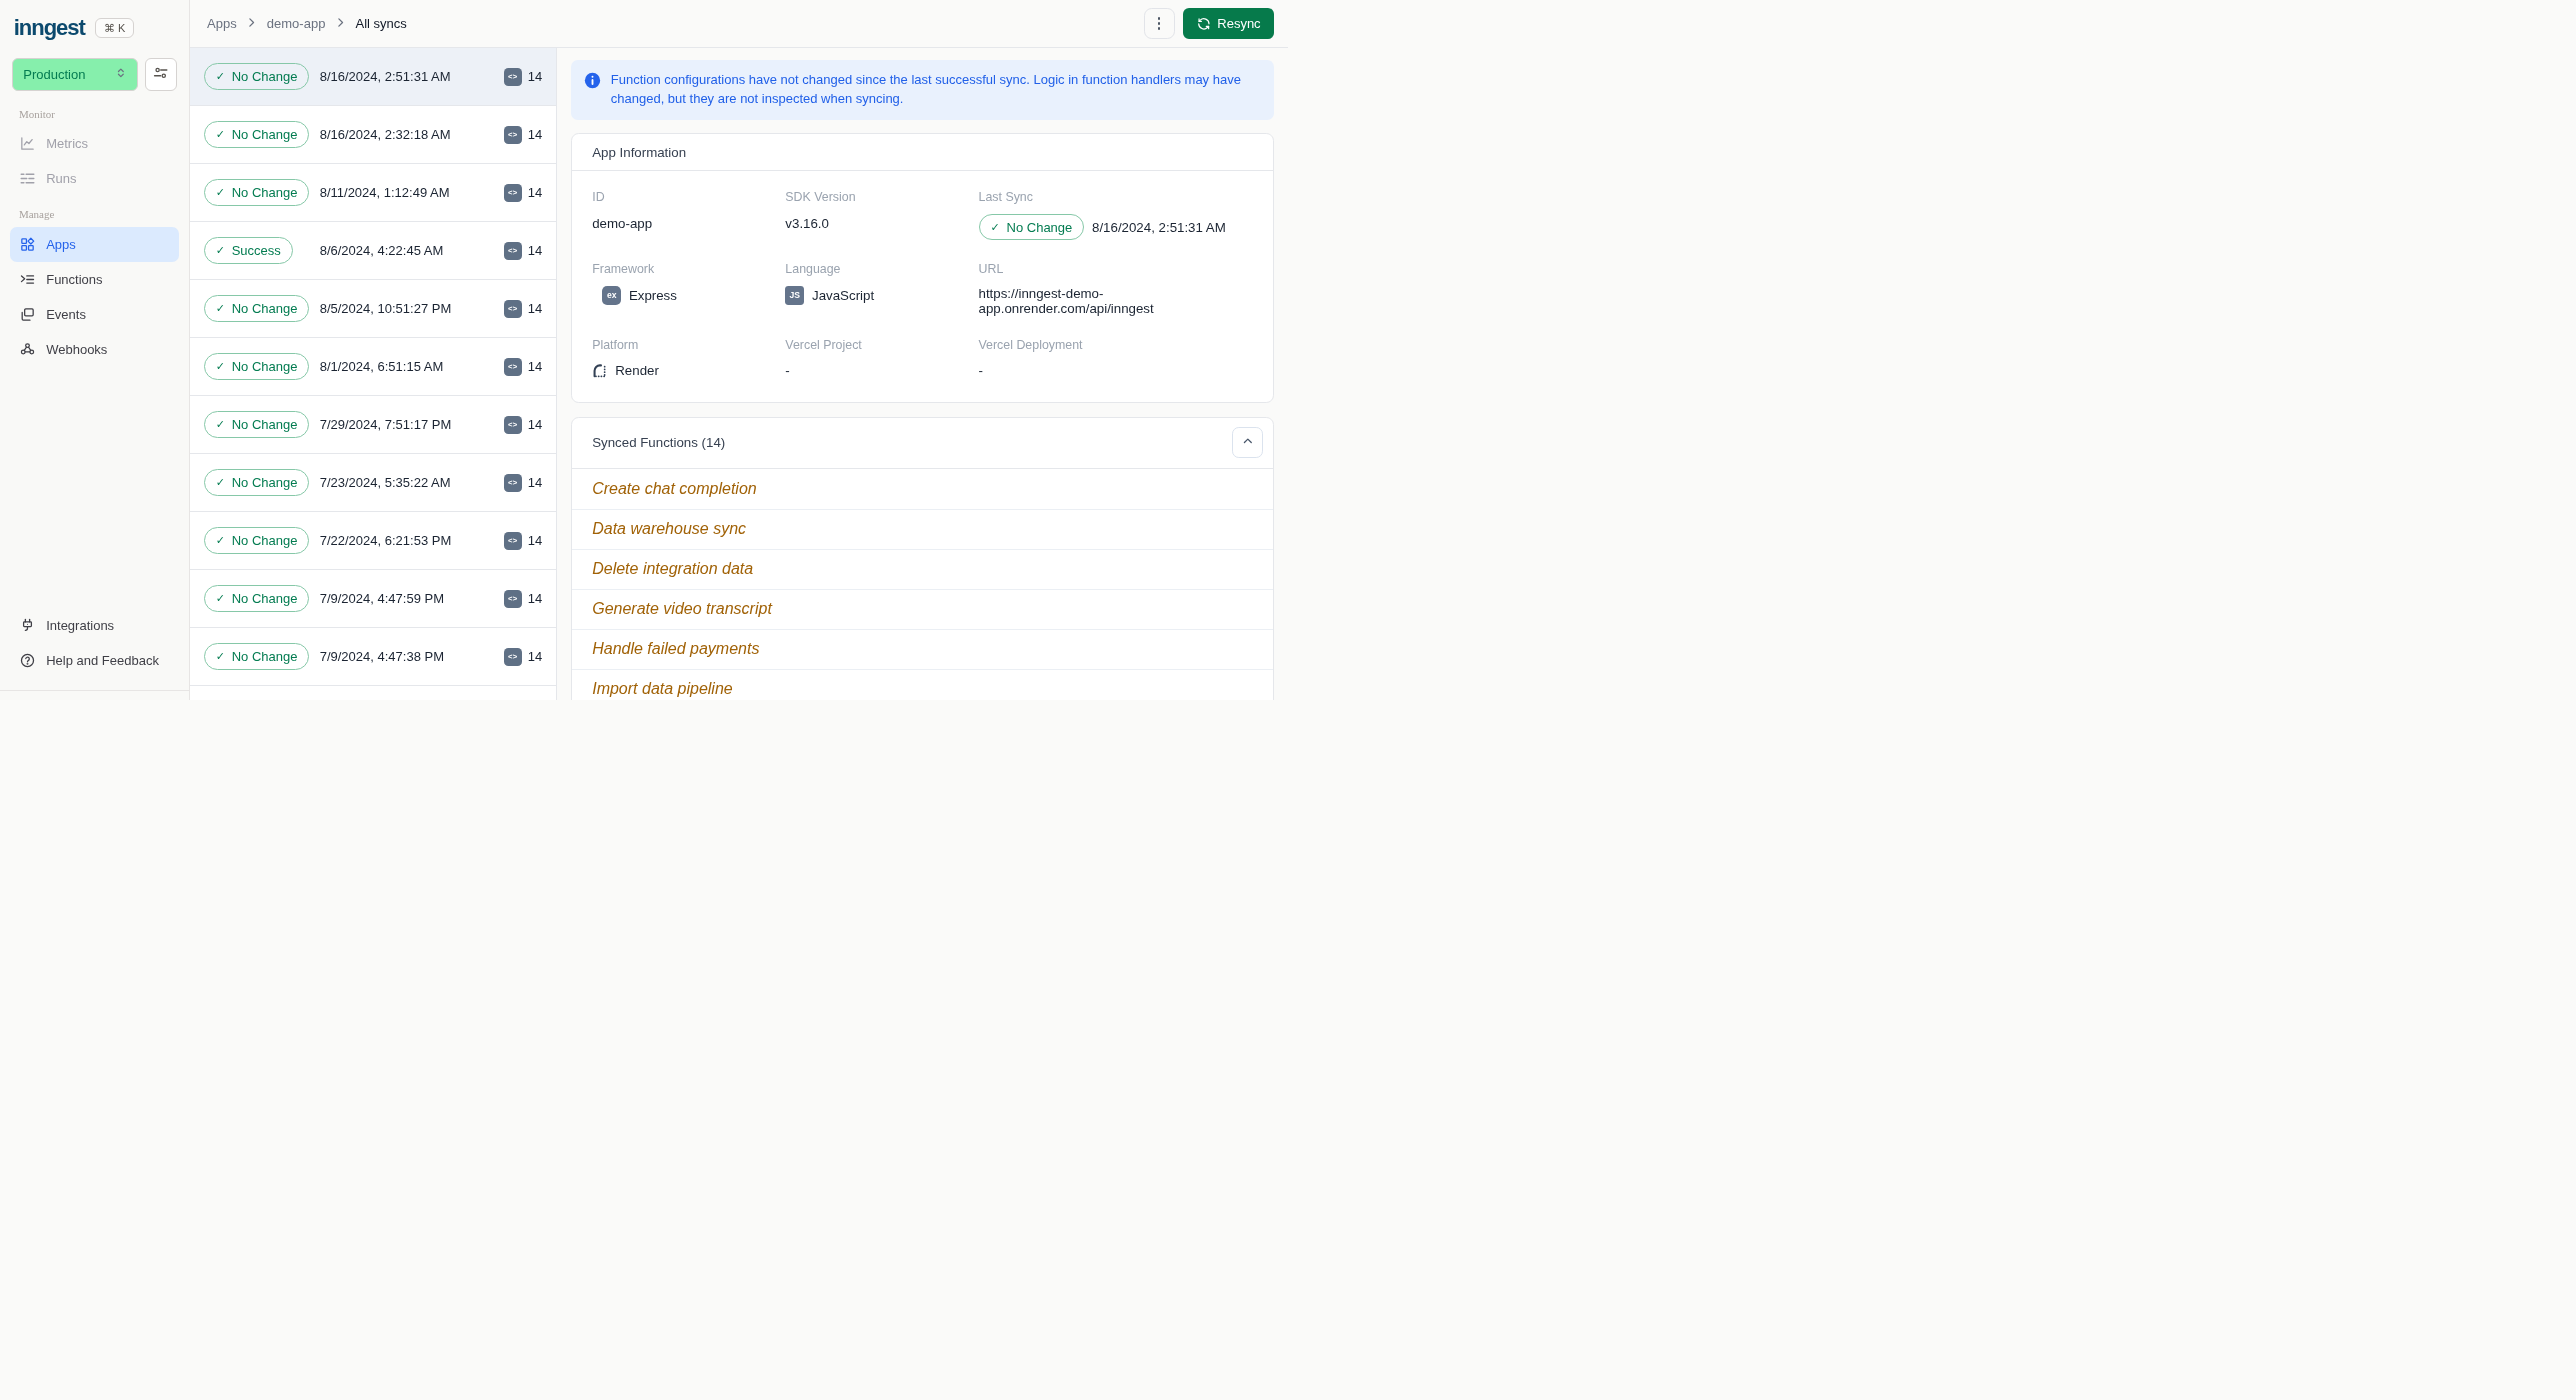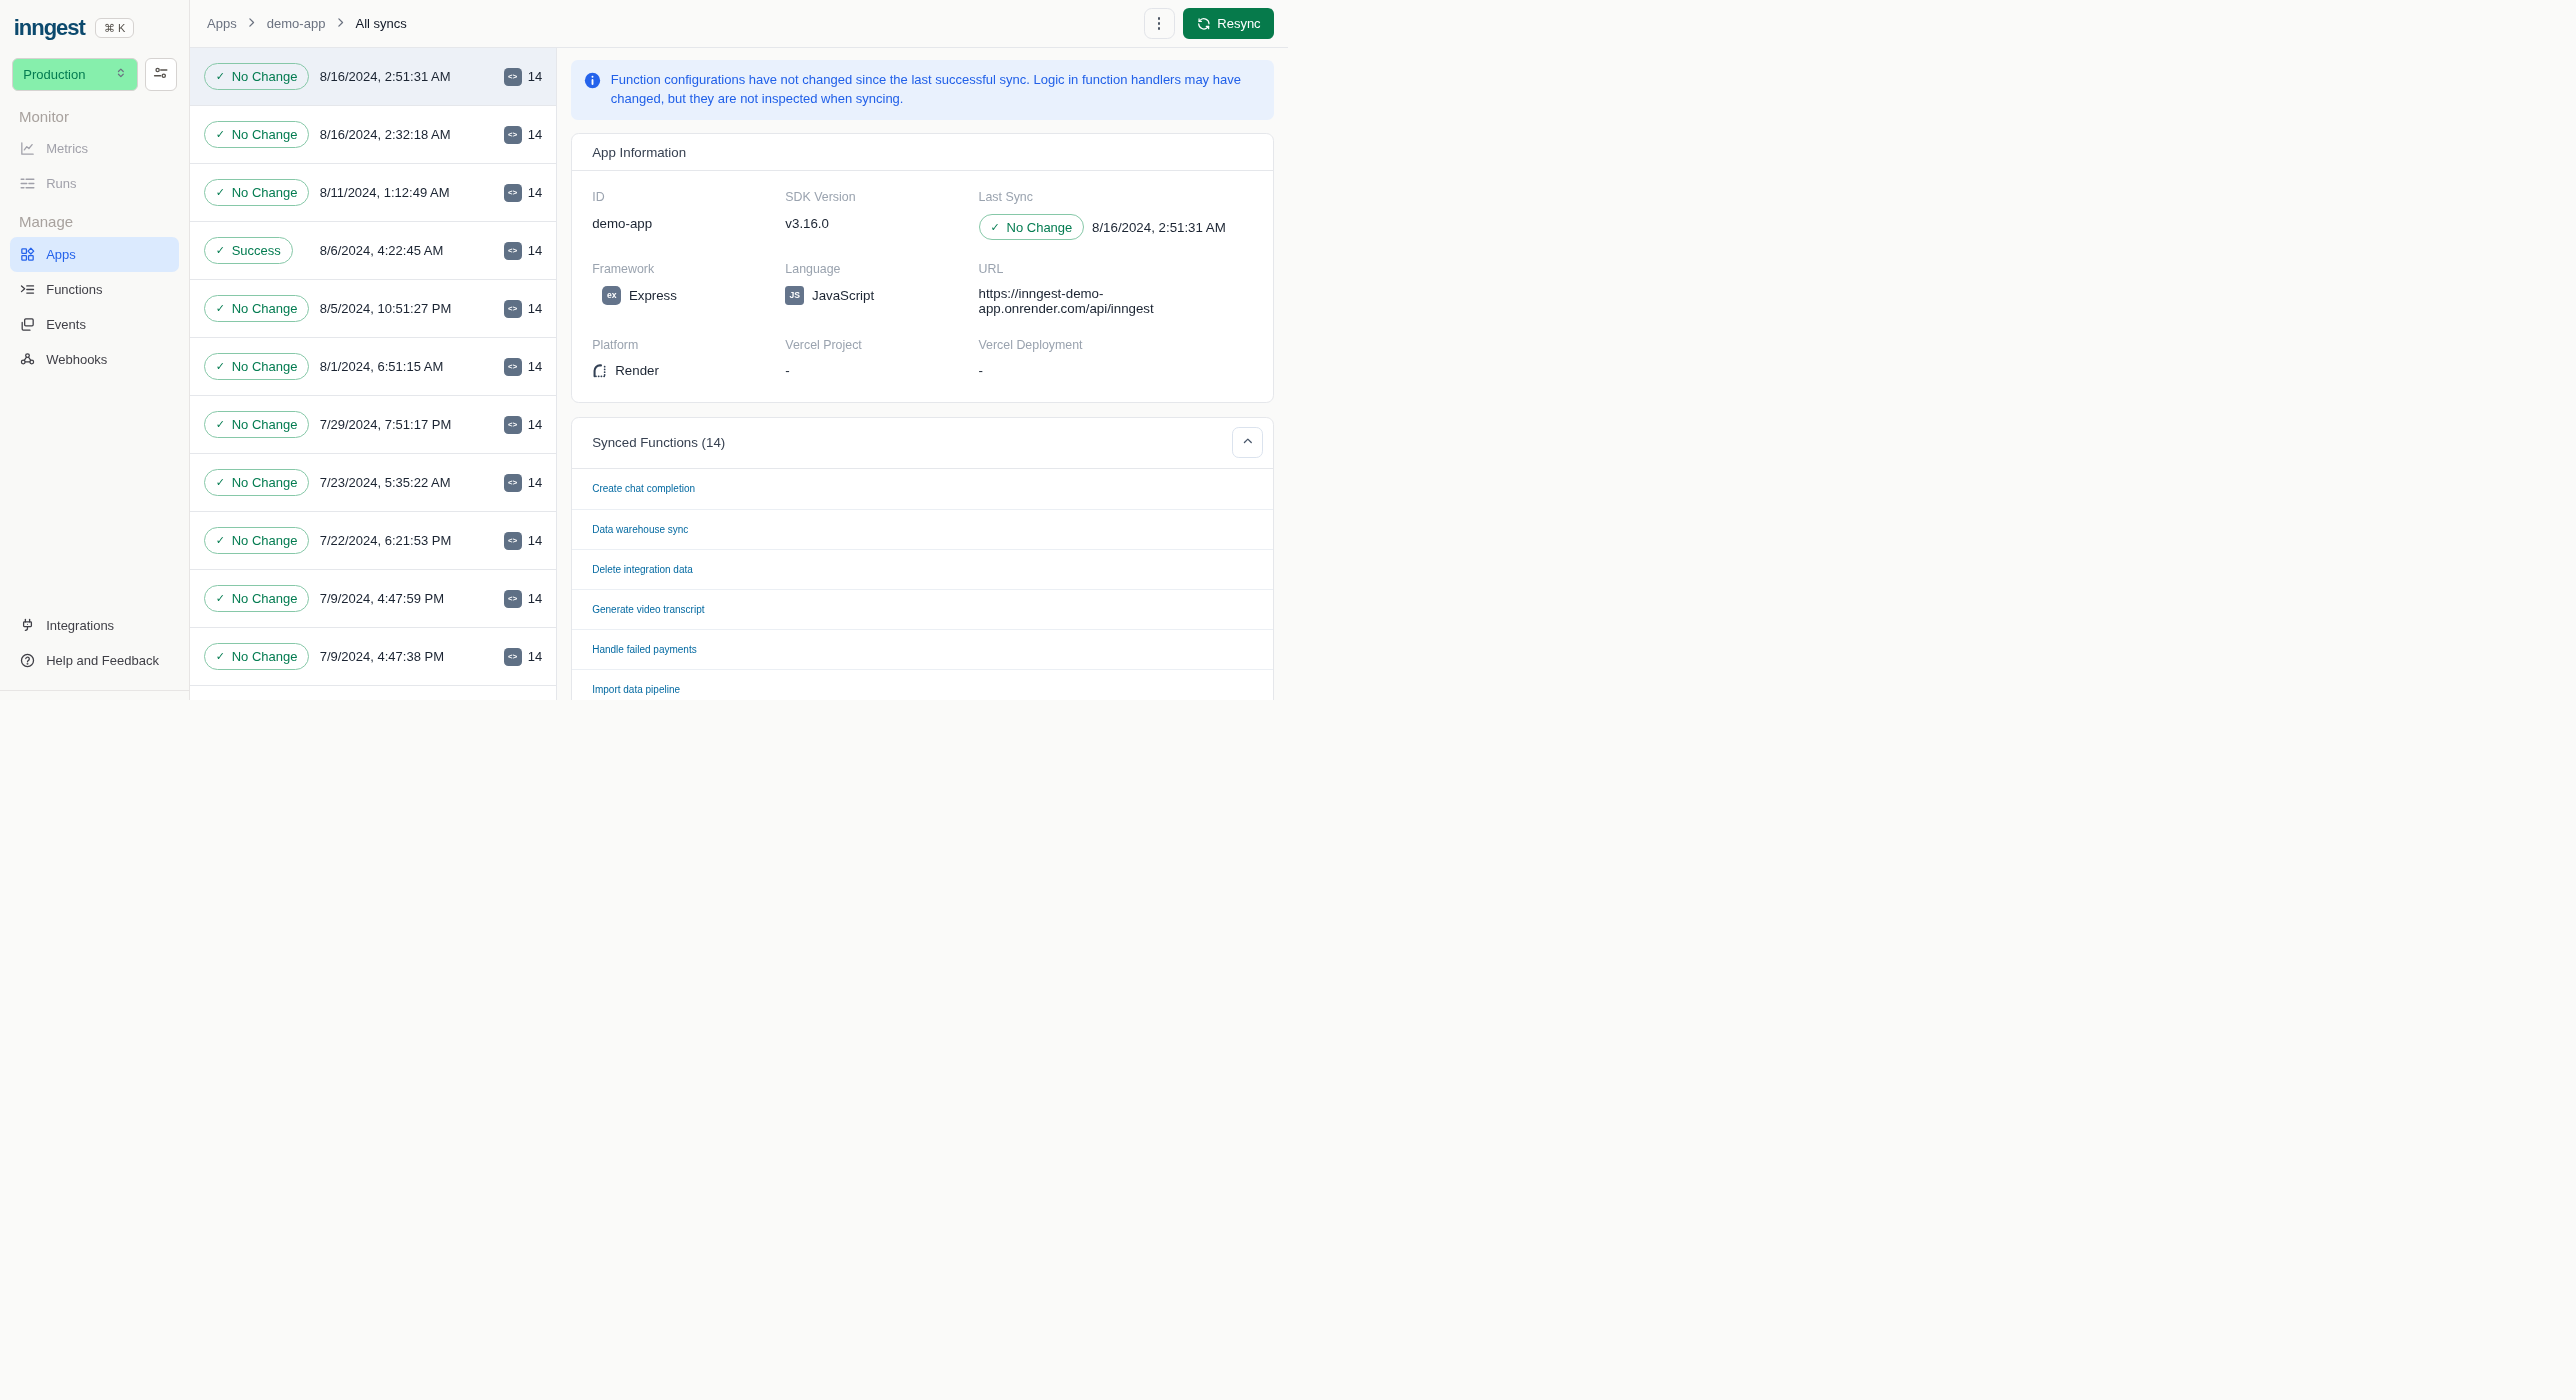--- a/index.html
+++ b/index.html
@@ -27,21 +27,21 @@
     flex:1; display:flex; align-items:center; justify-content:space-between;
     height:32.5px; border:0.9px solid #d6d3d1; border-radius:6px; background:#86efac;
     padding:0 8.6px 0 10.3px; cursor:pointer;
   }
   .env-select .env-label { color:#047c51; font-weight:500; font-size:13px; }
   .icon-btn {
     width:32.5px; height:32.5px; border:0.9px solid #d6d3d1; border-radius:6px;
     background:#fff; display:flex; align-items:center; justify-content:center; cursor:pointer;
   }
   .nav { padding:17px 10.3px 0; flex:1; }
-  .nav-section-label { font-size:15px; color:#a8a29e; padding:0 8.6px; margin:12px 0 6.8px; }
+  .nav-section-label { font-size:11px; color:#a8a29e; padding:0 8.6px; margin:12px 0 6.8px;font-family:Liberation Serif, serif; }
   .nav-section-label:first-child { margin-top:0; }
   .nav-item {
     display:flex; align-items:center; gap:10.3px; height:35px; border-radius:6.8px;
     padding:0 8.6px; color:#3f3f46; cursor:pointer; font-size:13px;
   }
   .nav-item .nicon { display:flex; width:17px; height:17px; align-items:center; justify-content:center; }
   .nav-item.muted { color:#a1a1aa; }
   .nav-item.active { background:#dbeafe; color:#2563eb; font-weight:500; }
   .nav-bottom { padding:0 10.3px; }
   .sidebar-divider { border-top:0.9px solid #e7e5e4; margin:12px 0 0; }
@@ -124,21 +124,21 @@
   .field-label { font-size:12.4px; color:#9aa3af; margin-bottom:9.4px; }
   .field-value { display:flex; align-items:center; gap:7.7px; font-size:13.3px; color:#1b2432; min-height:19px; }
   .lang-chip {
     width:19px; height:19px; border-radius:3.4px; background:#64748b; color:#fff;
     font-size:8.6px; font-weight:700; display:flex; align-items:center; justify-content:center; flex:none;
   }
   .lang-chip.round { border-radius:5.1px; font-weight:600; font-style:normal;margin-left:10px; }
   .badge.badge-sm { height:26.5px; }
   .fn-row { border-top:0.9px solid #ebeff4; height:40px; display:flex; align-items:center; padding:0 20.5px; }
   .fn-row:first-child { border-top:none; }
-  .fn-link { color:#0369a1; font-size:10px; font-weight:500; text-decoration:none; cursor:pointer; }
+  .fn-link { color:#a16207; font-size:16px; font-weight:500; text-decoration:none; cursor:pointer;font-style:italic; }
   .render-ico { display:flex; flex:none; }
 </style>
 </head>
 <body>
 
 <div class="app">
 
   <aside class="sidebar">
     <div class="logo-row">
       <div class="logo">inngest</div>

